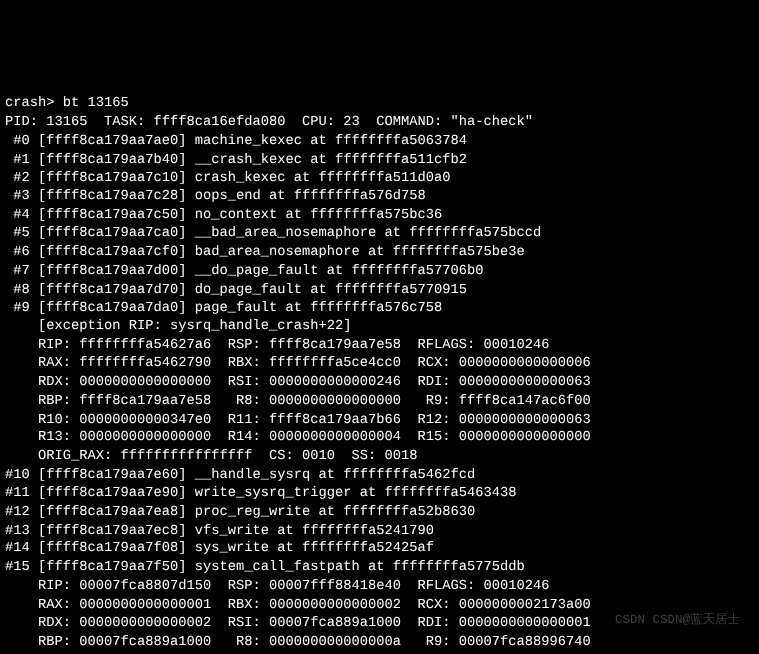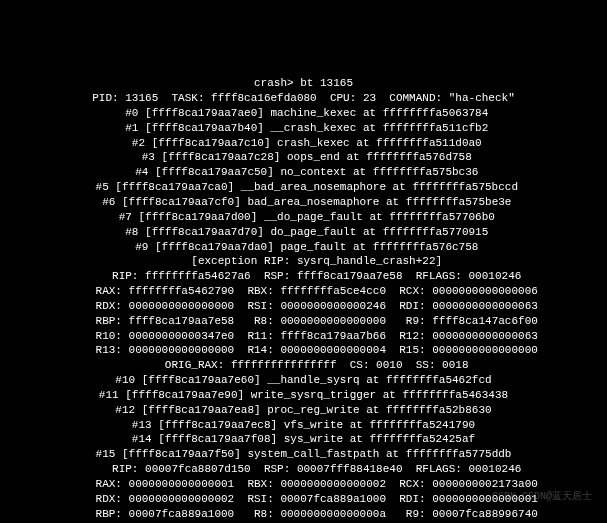--- a/index.html
+++ b/index.html
@@ -8,21 +8,21 @@
       color: #fff;
       font-family: "Courier New", monospace;
       font-size: 11px;
       line-height: 1.35;
       padding: 2px 4px;
       width: 607px;
       height: 523px;
       overflow: hidden;
       white-space: pre;
     }
-    .line { white-space: pre; text-align: center; }
+    .line { white-space: pre; }
     .watermark {
       position: absolute;
       bottom: 20px;
       right: 15px;
       color: rgba(180,180,180,0.35);
       font-size: 10px;
       font-family: Liberation Mono, monospace;
       pointer-events: none;
     }
   </style>

